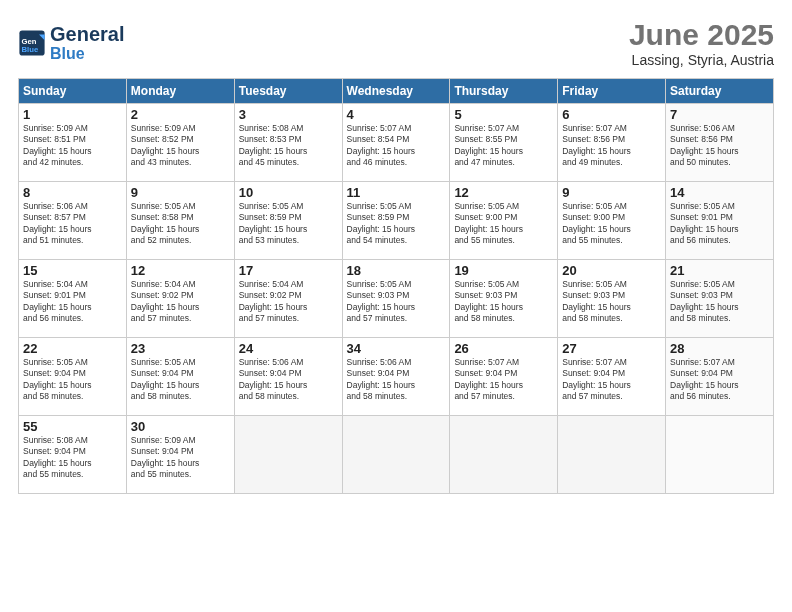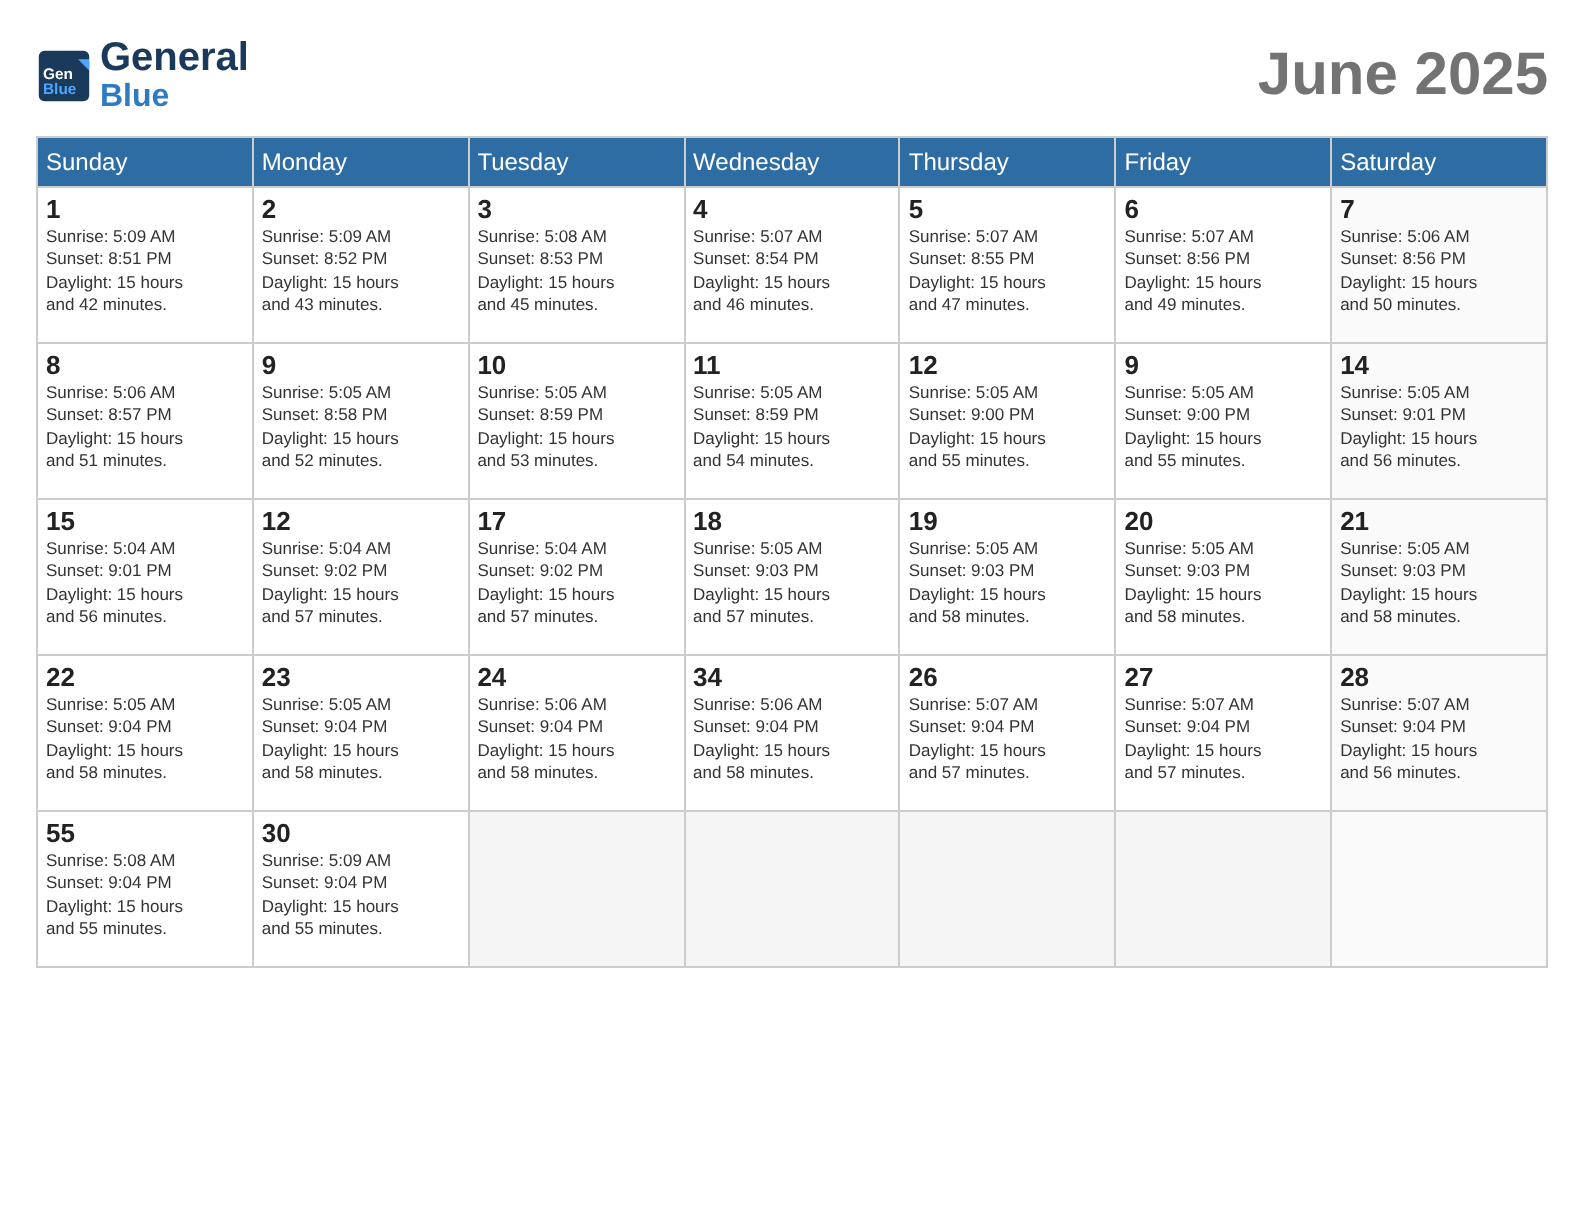--- a/index.html
+++ b/index.html
@@ -45,21 +45,21 @@
     }
     .calendar {
       width: 100%;
       border-collapse: collapse;
       table-layout: fixed;
     }
     .calendar th {
       background: #2e6da4;
       color: #fff;
       font-size: 12px;
-      font-weight: normal;
+      font-weight: bold;
       padding: 5px 4px;
       text-align: left;
       border: 1px solid #ccc;
     }
     .calendar td {
       border: 1px solid #ccc;
       vertical-align: top;
       padding: 3px 4px;
       font-size: 9px;
       color: #333;
@@ -97,20 +97,21 @@
         <text x="5" y="33" font-size="11" font-weight="bold" fill="#4da6ff" font-family="Arial">Blue</text>
         <polygon points="30,8 38,16 38,8" fill="#4da6ff"></polygon>
       </svg>
       <div>
         <div style="font-size:20px;font-weight:bold;color:#1a3a5c;line-height:1.1;">General</div>
         <div style="font-size:16px;font-weight:bold;color:#2e7bc4;line-height:1.1;">Blue</div>
       </div>
     </div>
     <div class="title-block">
       <div class="month-title">June 2025</div>
+      <div class="subtitle">Lassing, Styria, Austria</div>
     </div>
   </div>
 
   <table class="calendar">
     <thead>
       <tr>
         <th>Sunday</th>
         <th>Monday</th>
         <th>Tuesday</th>
         <th>Wednesday</th>

